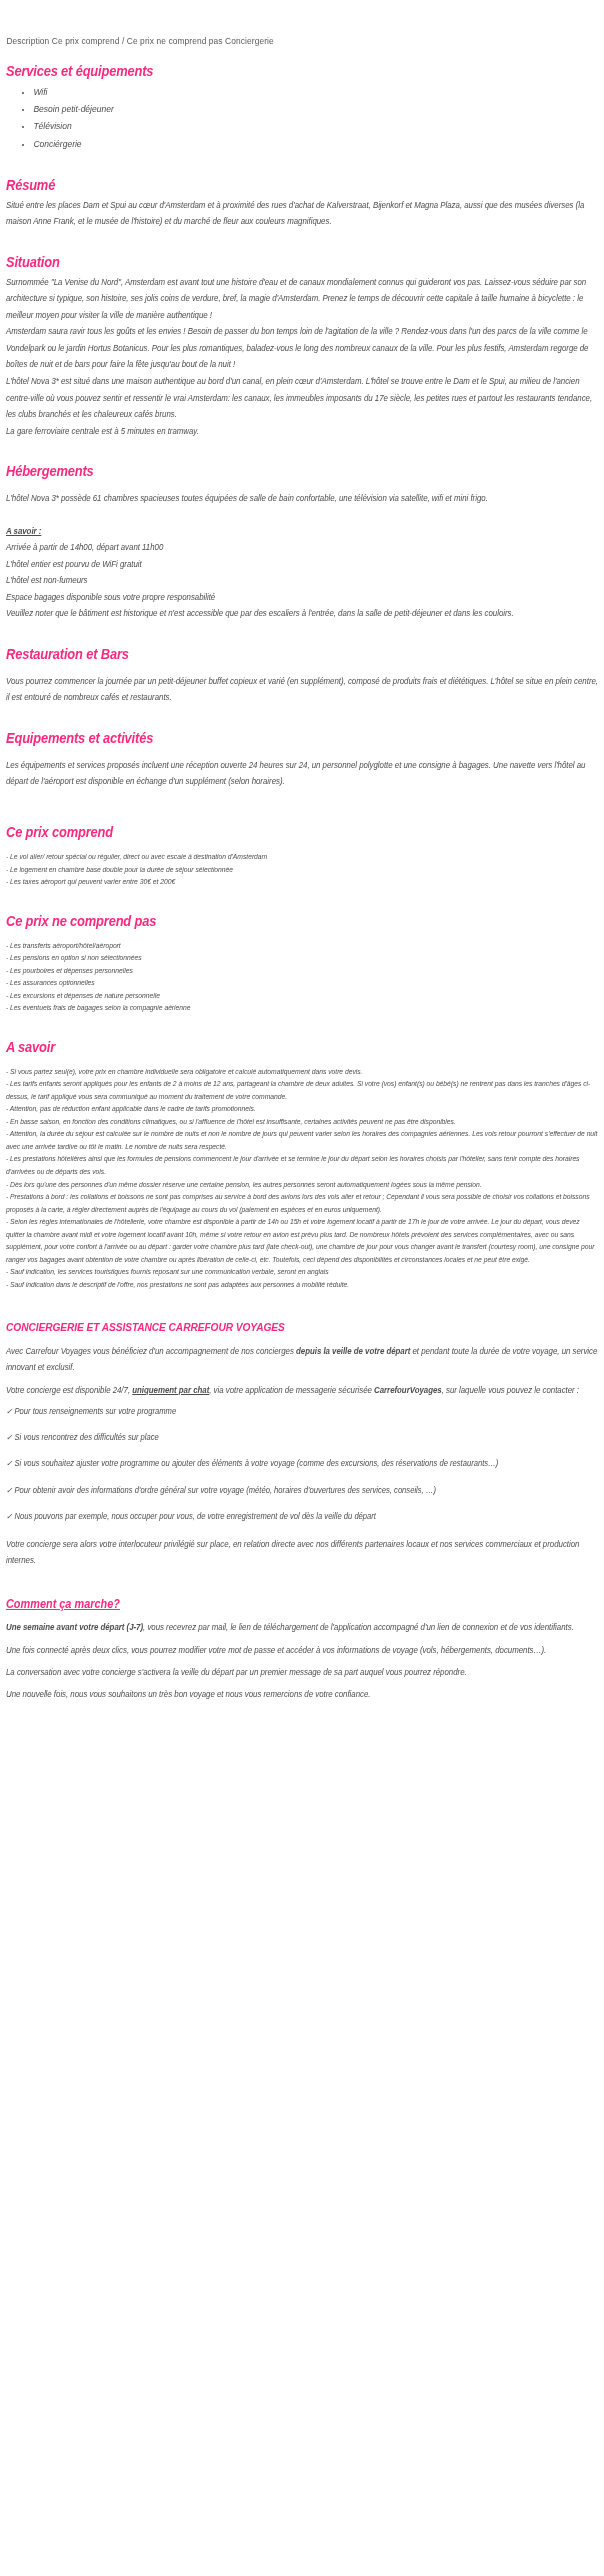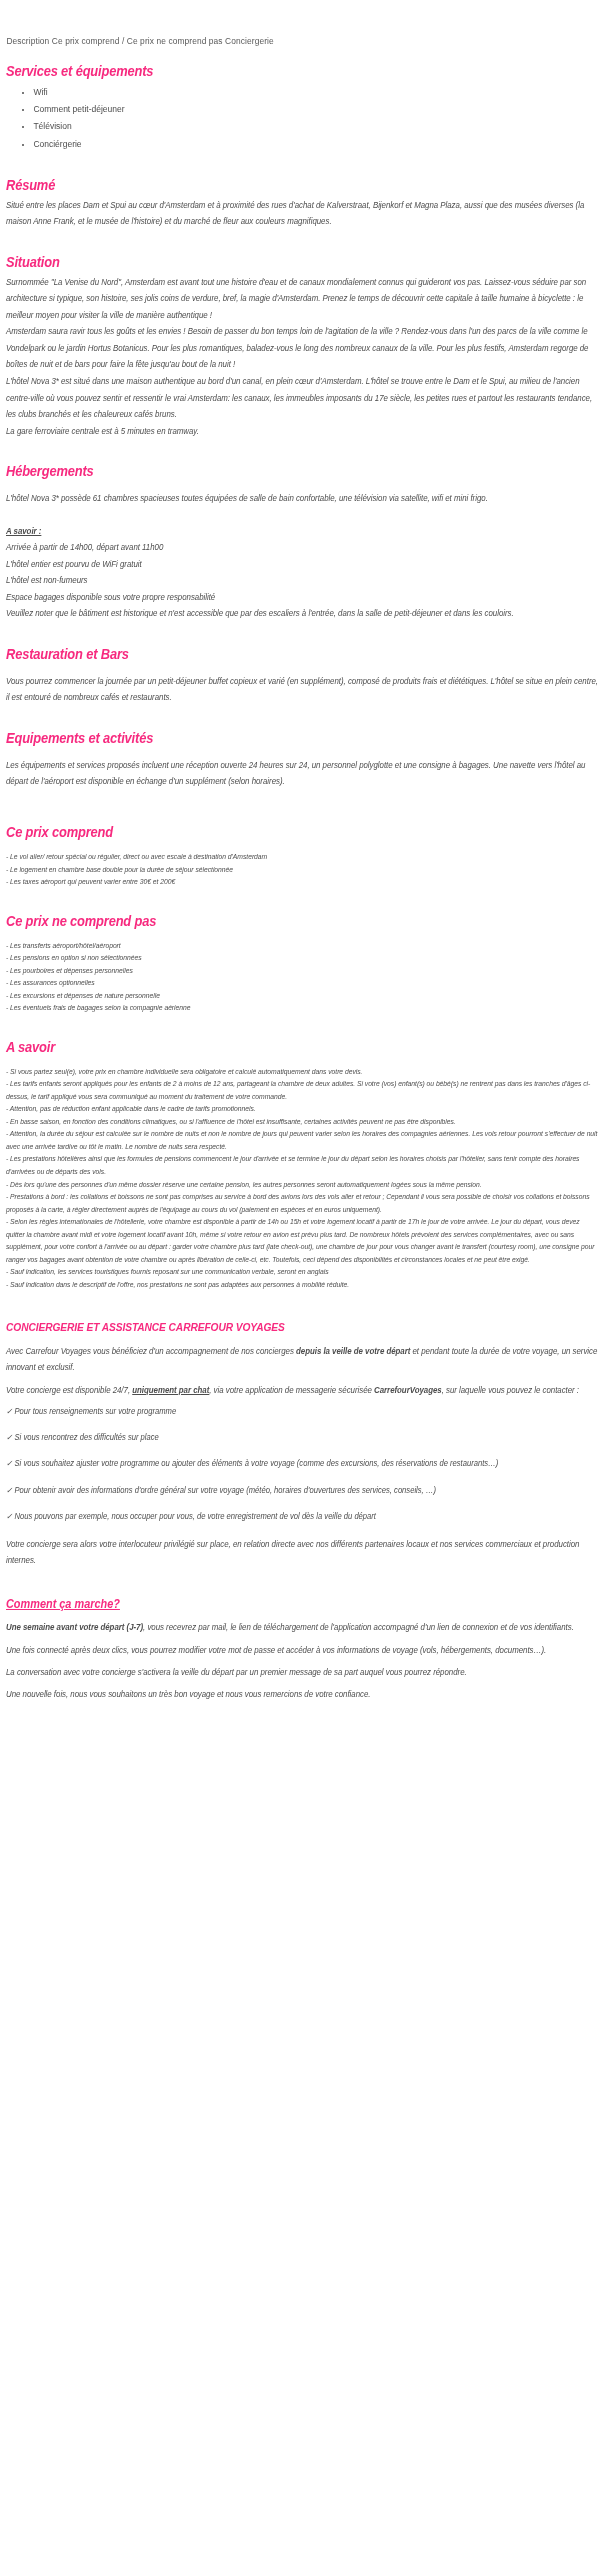--- a/index.html
+++ b/index.html
@@ -59,20 +59,21 @@
     font-size: 7.3px;
     line-height: 1.72;
   }
   ul.bullets {
     margin: 4.8px 0 0 0;
     padding-left: 27px;
     list-style: disc;
   }
   ul.bullets li {
     font-family: "Liberation Sans", sans-serif;
+    font-style: italic;
     font-size: 8.5px;
     line-height: 2.05;
     color: #4d4d4d;
   }
   ul.bullets li::marker { color: #4d4d4d; font-size: 8px; }
   .spacer-lg { height: 16px; }
   .spacer-md { height: 10.4px; }
   .spacer-sm { height: 5.6px; }
   .title-gap { height: 7.2px; }
   .concierge-title {
@@ -115,21 +116,21 @@
 <body>
 
 <div class="page">
 
   <div class="breadcrumb" style="color: rgb(90, 90, 90); margin-top: 33px;">Description Ce prix comprend / Ce prix ne comprend pas Conciergerie</div>
 
   <div class="block">
     <h2 class="section-title s-big" style="color: rgb(247, 42, 127);">Services et équipements</h2>
     <ul class="bullets">
       <li class="body-li" style="color: rgb(77, 77, 77);">Wifi</li>
-      <li class="body-li" style="color: rgb(77, 77, 77);">Comment petit-déjeuner</li>
+      <li class="body-li" style="color: rgb(77, 77, 77);">Besoin petit-déjeuner</li>
       <li class="body-li" style="color: rgb(77, 77, 77);">Télévision</li>
       <li class="body-li" style="color: rgb(77, 77, 77);">Conciérgerie</li>
     </ul>
   </div>
 
   <div class="spacer-md"></div>
 
   <div class="block">
     <h2 class="section-title s-big" style="color: rgb(247, 42, 127);">Résumé</h2>
     <p class="body" style="color: rgb(77, 77, 77);">Situé entre les places Dam et Spui au cœur d'Amsterdam et à proximité des rues d'achat de Kalverstraat, Bijenkorf et Magna Plaza, aussi que des musées diverses (la maison Anne Frank, et le musée de l'histoire) et du marché de fleur aux couleurs magnifiques.</p>

